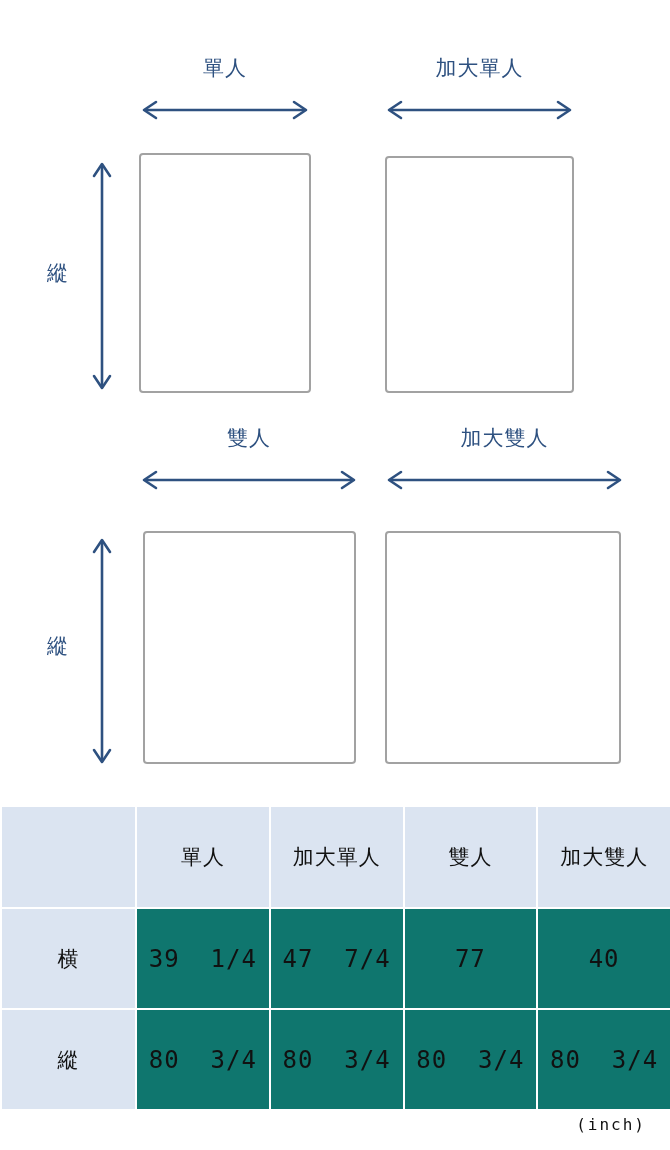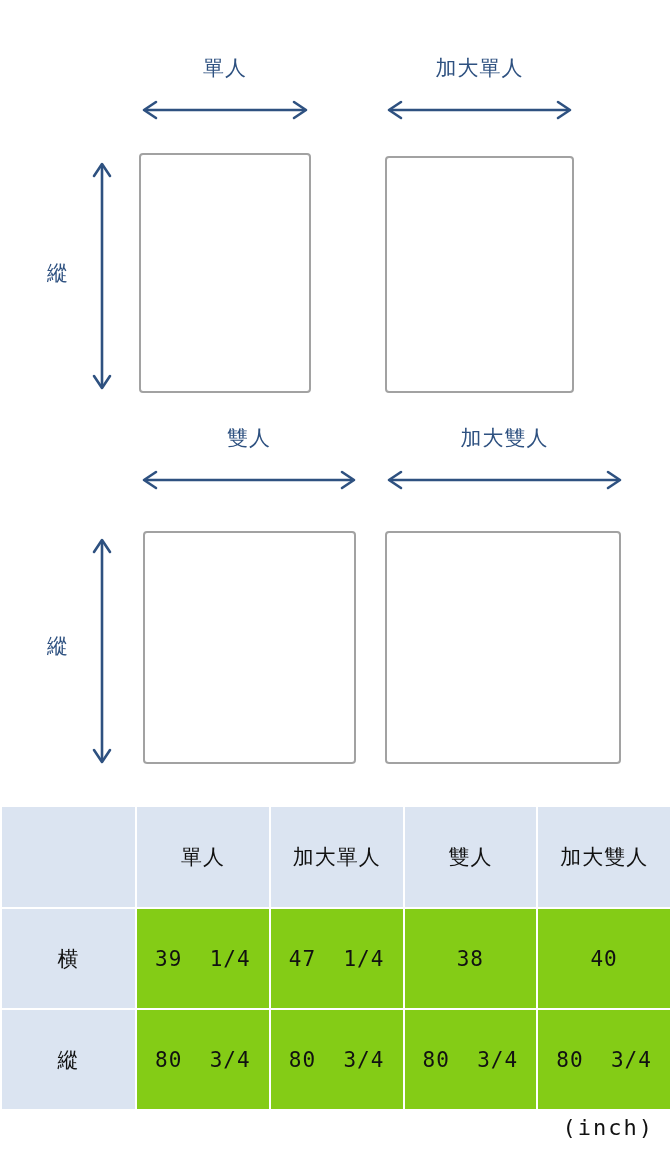--- a/index.html
+++ b/index.html
@@ -83,35 +83,35 @@
   #size-table tbody tr { height: 101px; }
   #size-table tbody th {
     background: #dbe4f1;
     color: #111111;
     font-size: 21px;
     font-weight: normal;
     letter-spacing: 1px;
     font-family: "DejaVu Sans", "Liberation Sans", sans-serif;
   }
   #size-table tbody td {
-    background: #84cc16;
+    background: #0f766e;
     color: #111111;
-    font-size: 21px;
+    font-size: 24px;
     letter-spacing: 1px;
     font-family: "DejaVu Sans Mono", "Liberation Mono", monospace;
     white-space: pre;
   }
   .col-head { width: 135px; }
   .col-data { width: 133.75px; }
 
   #unit-note {
     position: absolute;
-    right: 16px;
+    right: 24px;
     top: 1115px;
-    font-size: 22px;
+    font-size: 16px;
     color: #111111;
     letter-spacing: 2px;
     font-family: "DejaVu Sans Mono", "Liberation Mono", monospace;
   }
 </style>
 </head>
 <body>
 
 <div id="diagram">
 
@@ -173,22 +173,22 @@
       <th class="col-data">單人</th>
       <th class="col-data">加大單人</th>
       <th class="col-data">雙人</th>
       <th class="col-data">加大雙人</th>
     </tr>
   </thead>
   <tbody>
     <tr>
       <th class="col-head">横</th>
       <td class="col-data">39  1/4</td>
-      <td class="col-data">47  1/4</td>
-      <td class="col-data">38</td>
+      <td class="col-data">47  7/4</td>
+      <td class="col-data">77</td>
       <td class="col-data">40</td>
     </tr>
     <tr>
       <th class="col-head">縱</th>
       <td class="col-data">80  3/4</td>
       <td class="col-data">80  3/4</td>
       <td class="col-data">80  3/4</td>
       <td class="col-data">80  3/4</td>
     </tr>
   </tbody>

